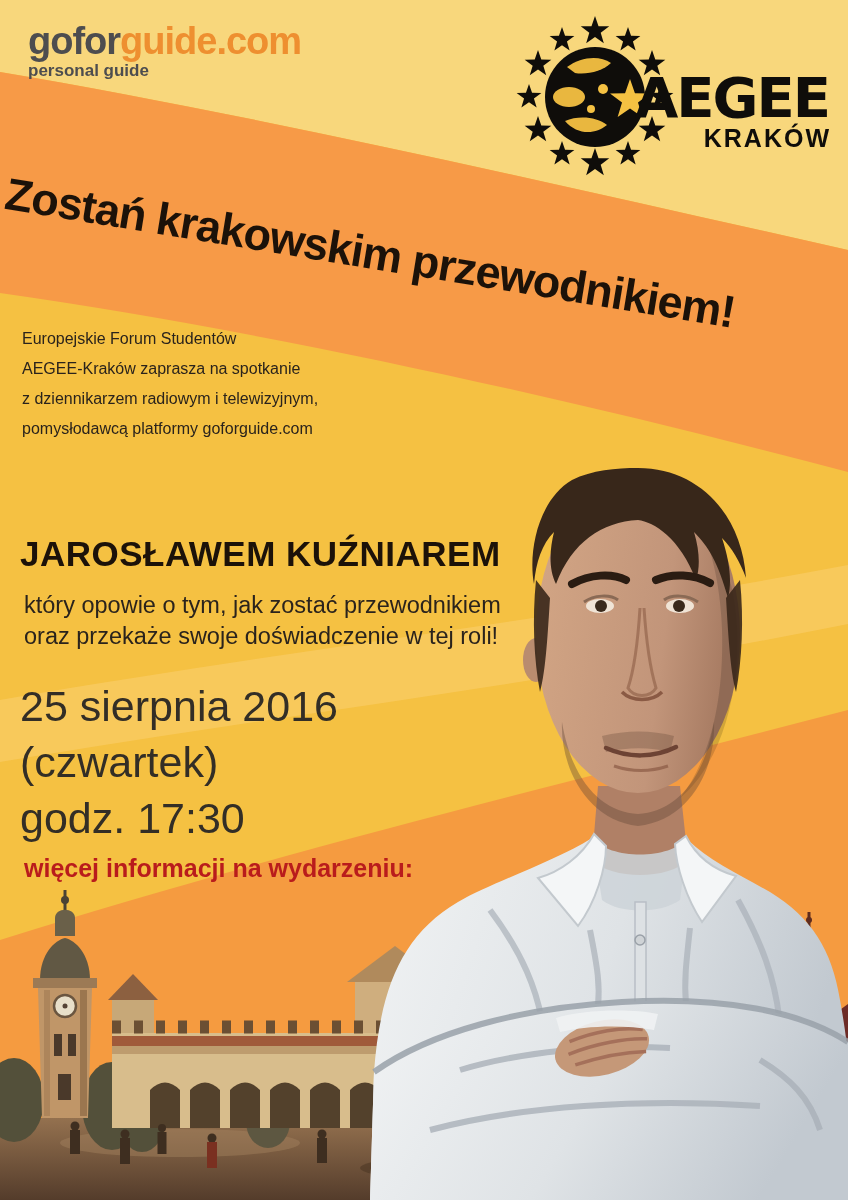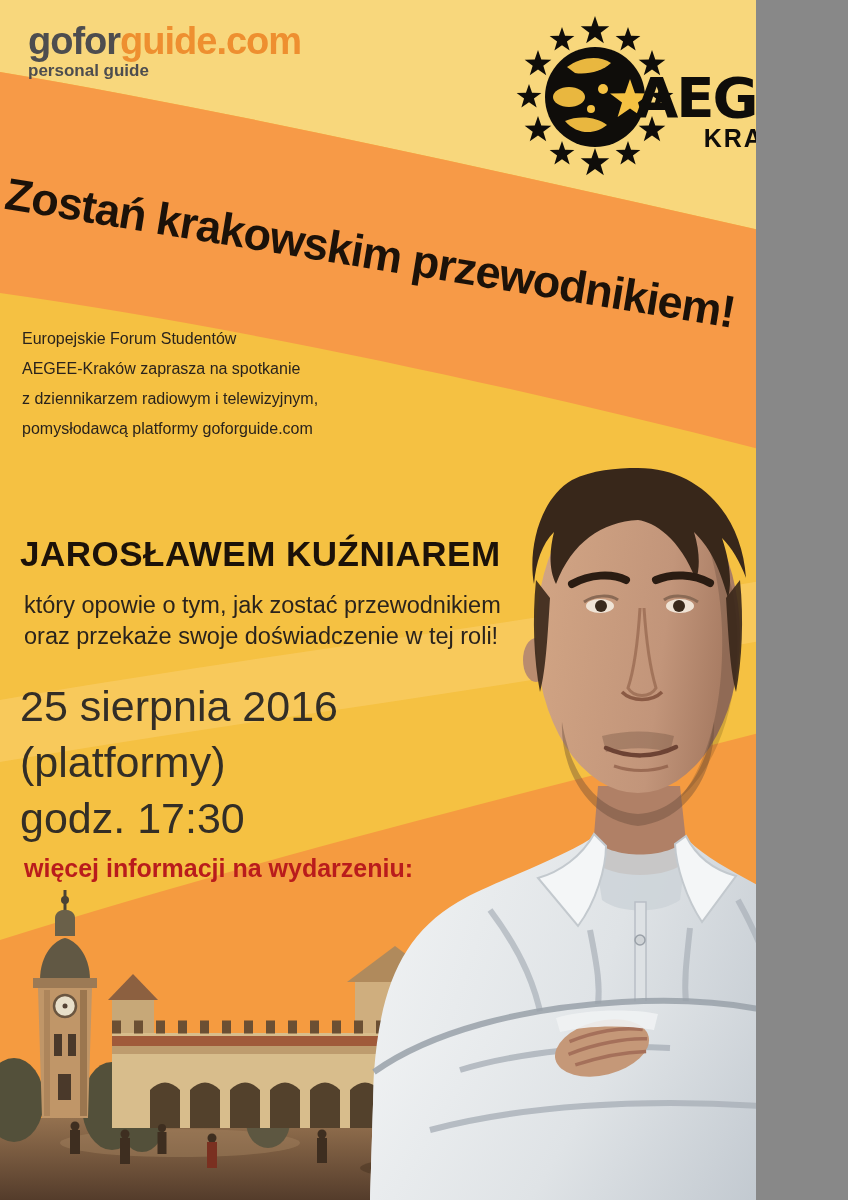--- a/index.html
+++ b/index.html
@@ -1,17 +1,17 @@
 <!DOCTYPE html>
 <html style="--bg_gold: #f5c142; --bg_yellow_top: #f8d77c; --bg_orange_band: #f79a47; --bg_orange_lower: #f59b40; --bg_light_wedge: #fdd27a; --headline_text: #1c1209; --body_text: #2a231c; --logo_gray: #4d4d4f; --logo_orange: #ee8f30; --aegee_black: #0f0d0a; --shirt_light: #e9ebed; --shirt_shadow: #b4bbc3; --skin_tone: #c69a7c; --hair_brown: #38271a; --city_tan: #c09668; --cloth_hall_wall: #d8bd8c; --brick_red: #9a4f36; --roof_maroon: #6d2b26; --ground_brown: #6b4a38;"><head>
 <meta charset="utf-8">
 <style>
   html,body{margin:0;padding:0;background:#888;}
   .poster{
-    position:relative;width:756px;height:1200px;overflow:hidden;
+    position:relative;width:848px;height:1200px;overflow:hidden;
     font-family:"Liberation Sans",sans-serif;
     background:var(--bg_gold,#f5c142);
   }
   .layer{position:absolute;display:block;}
   
   .f-gold{fill:var(--bg_gold)} .f-topyellow{fill:var(--bg_yellow_top)}
   .f-orangeband{fill:var(--bg_orange_band)} .f-orangelower{fill:var(--bg_orange_lower)}
   .f-wedge{fill:var(--bg_light_wedge)} .f-hair{fill:var(--hair_brown)}
   .f-tan{fill:var(--city_tan)} .f-wall{fill:var(--cloth_hall_wall)}
   .f-brick{fill:var(--brick_red)} .f-maroon{fill:var(--roof_maroon)}
@@ -310,19 +310,19 @@
 
   <div class="speaker-name">JAROSŁAWEM KUŹNIAREM</div>
 
   <div class="speaker-desc">
     <div>który opowie o tym, jak zostać przewodnikiem</div>
     <div>oraz przekaże swoje doświadczenie w tej roli!</div>
   </div>
 
   <div class="event">
     <div>25 sierpnia 2016</div>
-    <div>(platformy)</div>
+    <div>(czwartek)</div>
     <div>godz. 17:30</div>
   </div>
 
   <div class="more-info">więcej informacji na wydarzeniu:</div>
 
 </div>
 
 </body></html>

